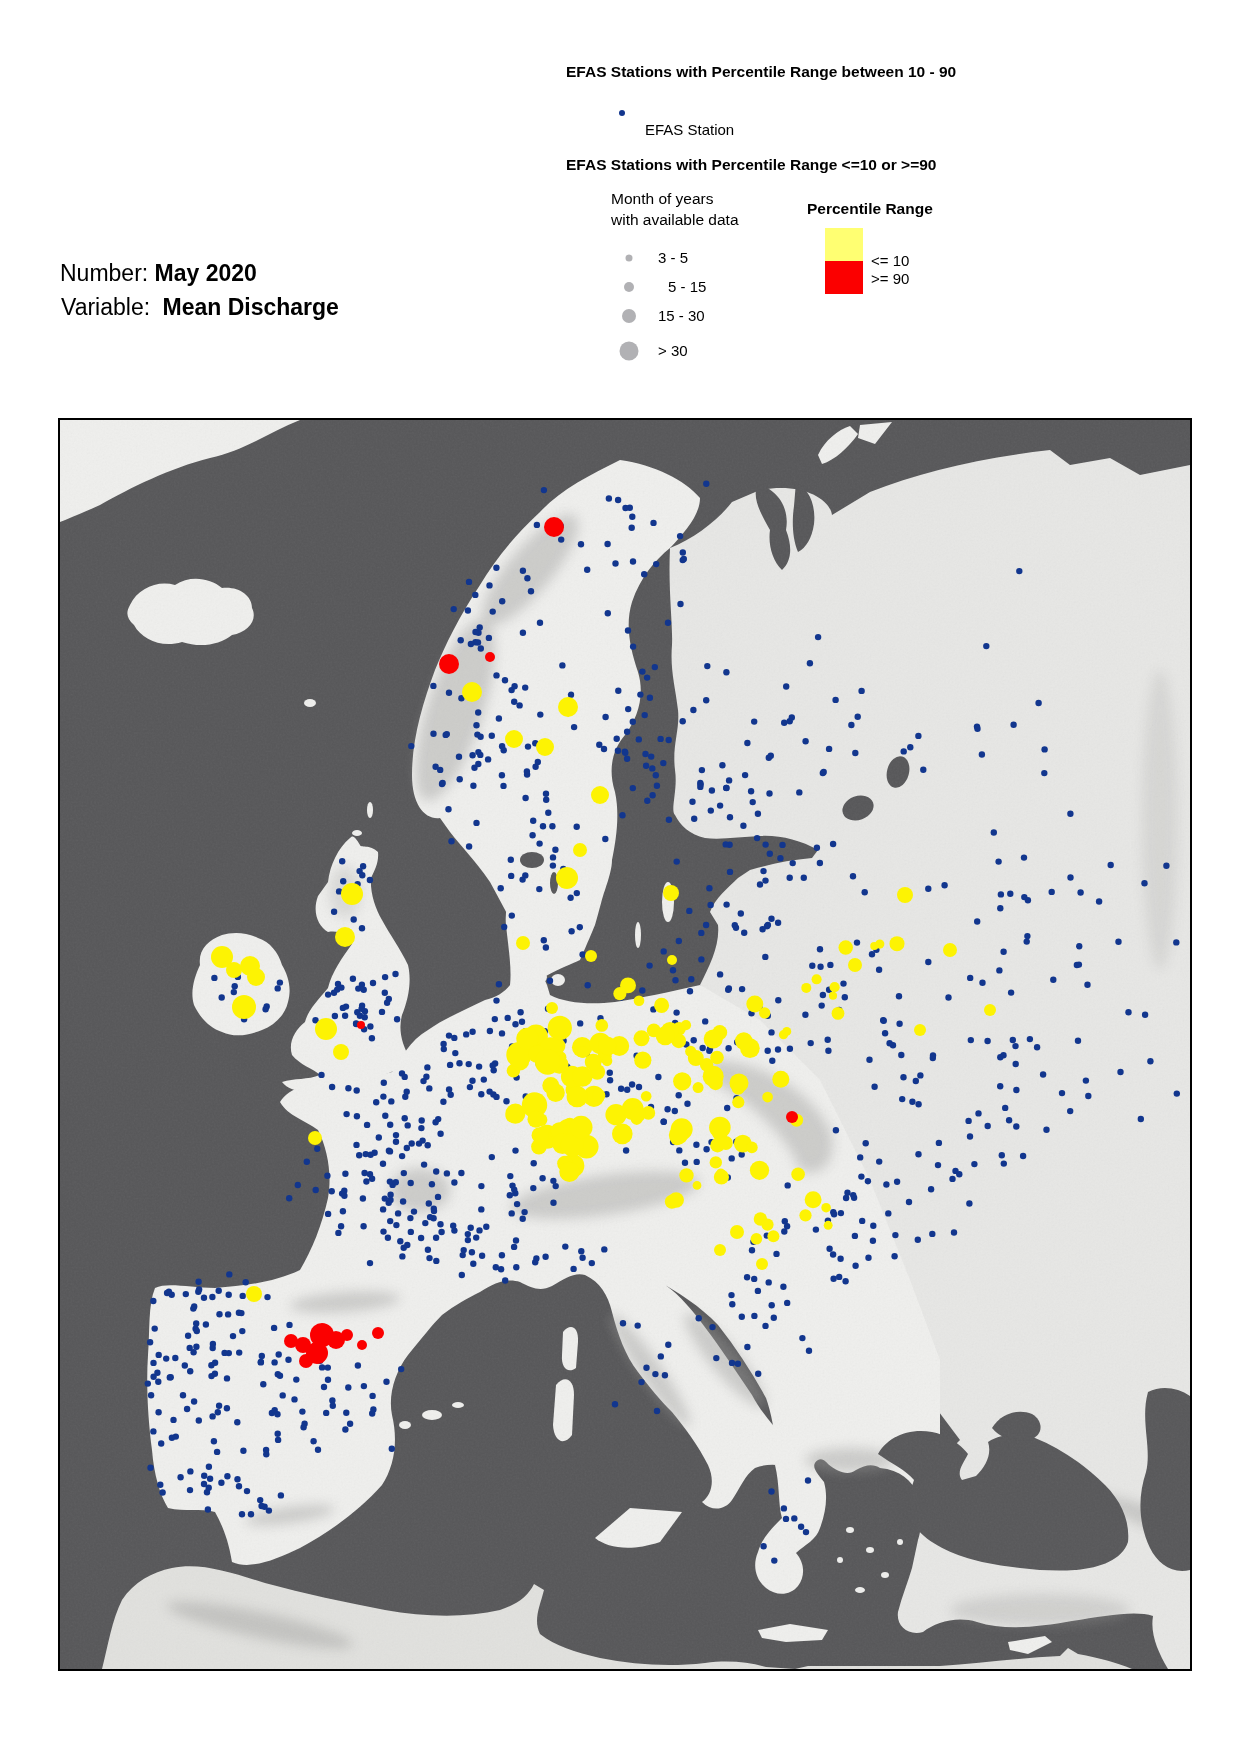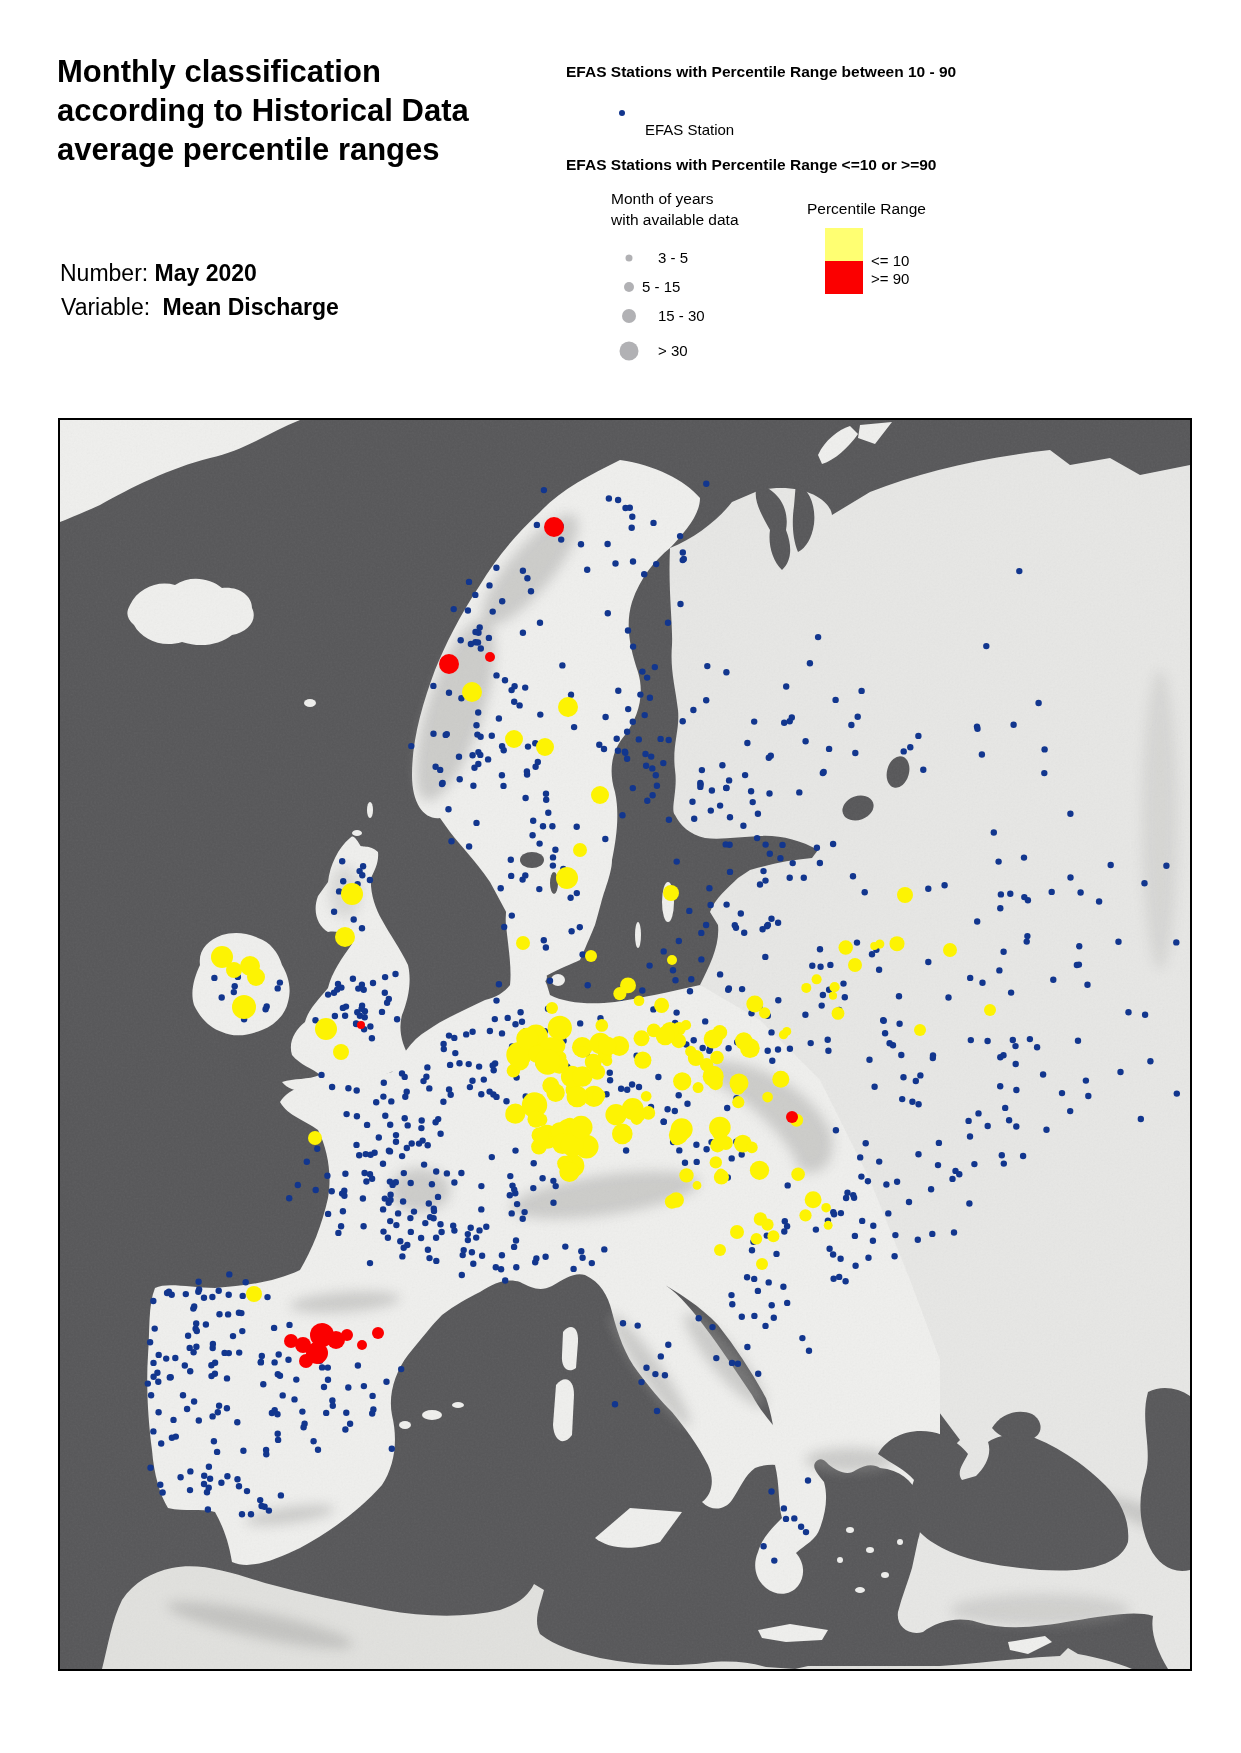--- a/index.html
+++ b/index.html
@@ -17,21 +17,20 @@
   .gray-circle{position:absolute;border-radius:50%;transform:translate(-50%,-50%);}
   .sw{position:absolute;width:38px;height:33px;}
   .sw-label{position:absolute;font-size:15px;}
   .map-wrap{left:58px;top:418px;width:1130px;height:1249px;border:2px solid #000;box-sizing:content-box;}
   svg{display:block;}
 </style>
 </head>
 <body>
 <div class="page">
 
-  <div class="abs title">Monthly classification according to Historical Data average percentile ranges</div>
 
   <div class="abs meta-line" style="left:60px;top:260px;">
     <span class="meta-label">Number:</span>
     <span class="meta-value">May 2020</span>
   </div>
   <div class="abs meta-line" style="left:61px;top:294px;">
     <span class="meta-label">Variable:</span>
     <span class="meta-value" style="margin-left:6px;">Mean Discharge</span>
   </div>
 
@@ -44,25 +43,25 @@
   <div class="abs lg-years-title" style="left:611px;top:188px;">
     <div>Month of years</div>
     <div>with available data</div>
   </div>
 
   <span class="gray-circle" style="left: 629px; top: 258px; width: 7px; height: 7px; background: rgb(177, 177, 180);"></span>
   <span class="gray-circle" style="left: 629px; top: 287px; width: 10px; height: 10px; background: rgb(177, 177, 180);"></span>
   <span class="gray-circle" style="left: 629px; top: 316px; width: 14px; height: 14px; background: rgb(177, 177, 180);"></span>
   <span class="gray-circle" style="left: 629px; top: 351px; width: 19px; height: 19px; background: rgb(177, 177, 180);"></span>
   <div class="abs lg-t" style="left:658px;top:249px;">3 - 5</div>
-  <div class="abs lg-t" style="left:642px;top:278px;">5 - 15</div>
+  <div class="abs lg-t" style="left:668px;top:278px;">5 - 15</div>
   <div class="abs lg-t" style="left:658px;top:307px;">15 - 30</div>
   <div class="abs lg-t" style="left:658px;top:342px;">&gt; 30</div>
 
-  <div class="abs lg-t" style="left:807px;top:200px;font-size:15.5px;">Percentile Range</div>
+  <div class="abs lg-t" style="left:807px;top:200px;font-size:15.5px;font-weight:bold;">Percentile Range</div>
   <span class="sw" style="left: 825px; top: 228px; background: rgb(255, 255, 114);"></span>
   <span class="sw" style="left: 825px; top: 261px; background: rgb(251, 0, 0);"></span>
   <div class="sw-label" style="left:871px;top:237px;margin-top:15px;">&lt;= 10</div>
   <div class="sw-label" style="left:871px;top:270px;">&gt;= 90</div>
 
   <div class="abs map-wrap">
     <svg id="mapsvg" width="1130" height="1249" viewBox="0 0 1130 1249">
       <defs>
         <filter id="soft" x="-40%" y="-40%" width="180%" height="180%">
             <feGaussianBlur stdDeviation="6"></feGaussianBlur>

